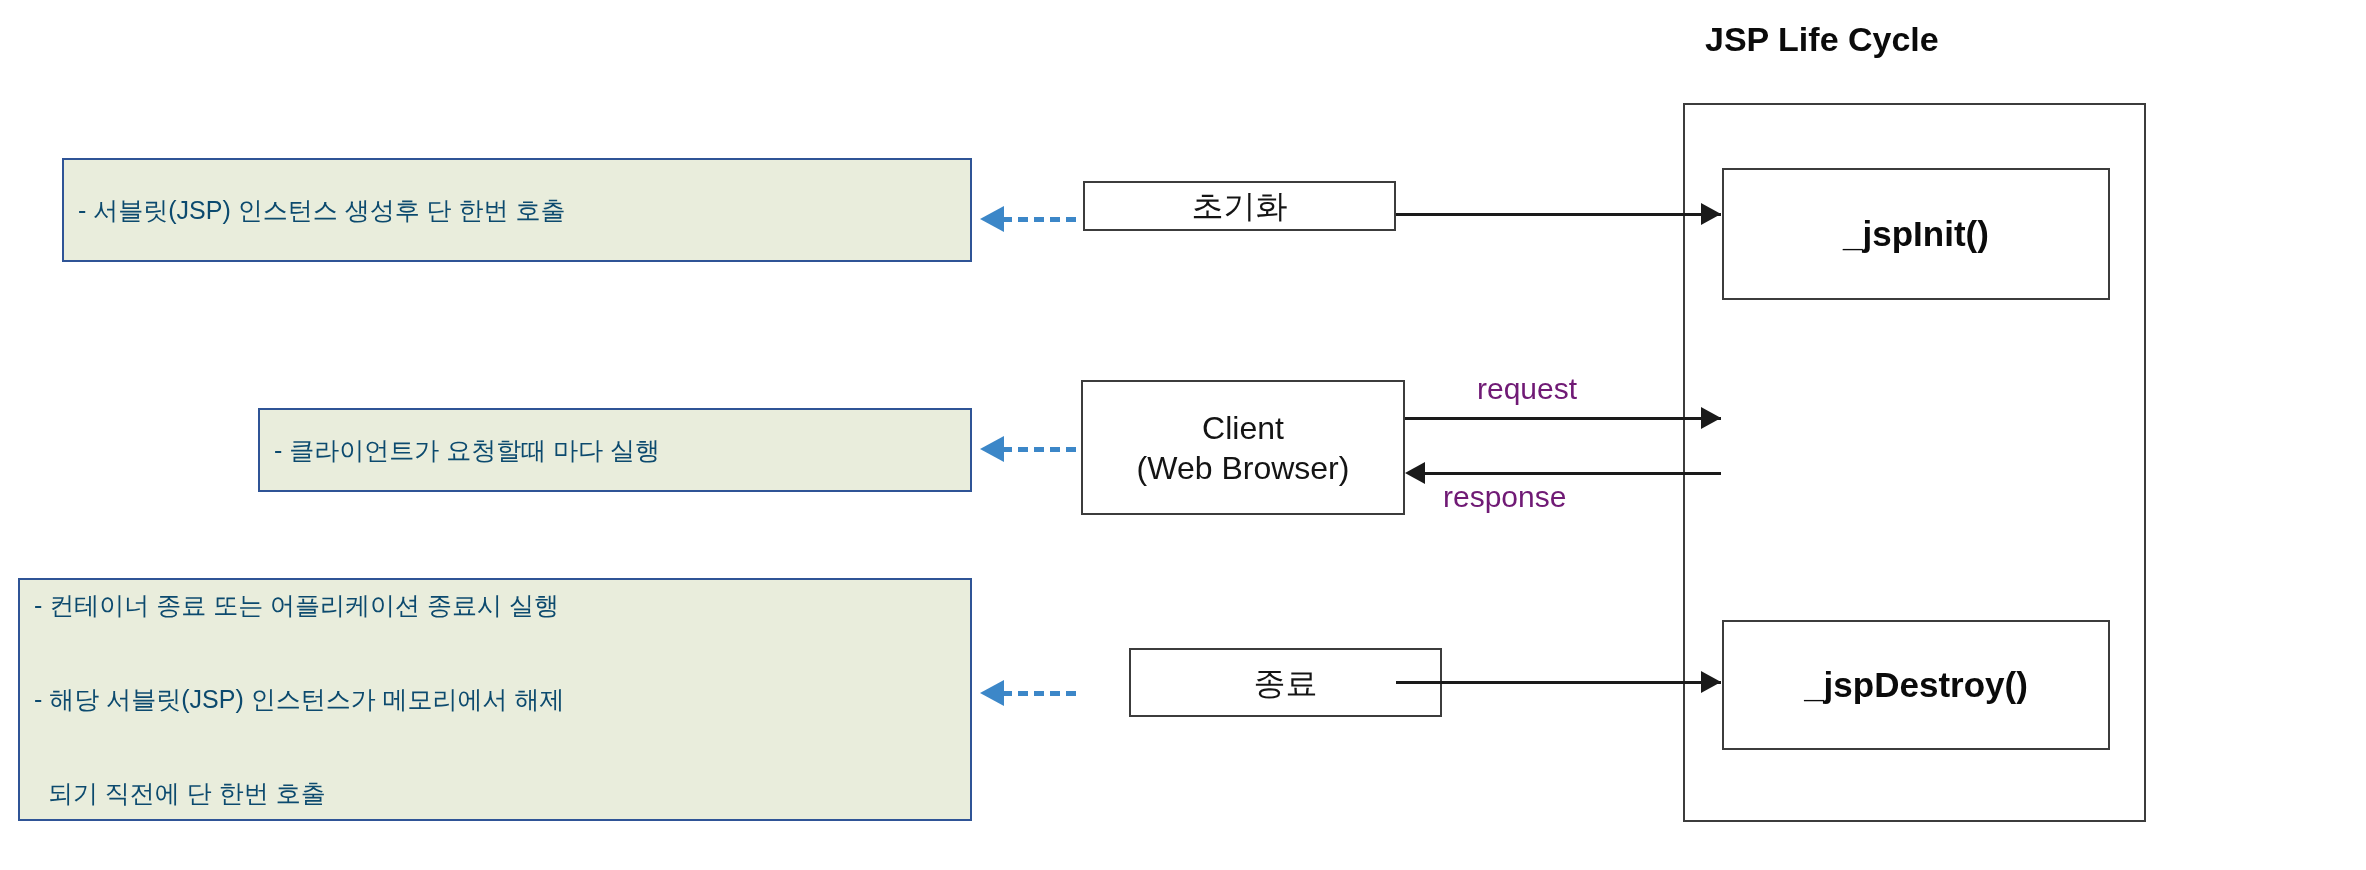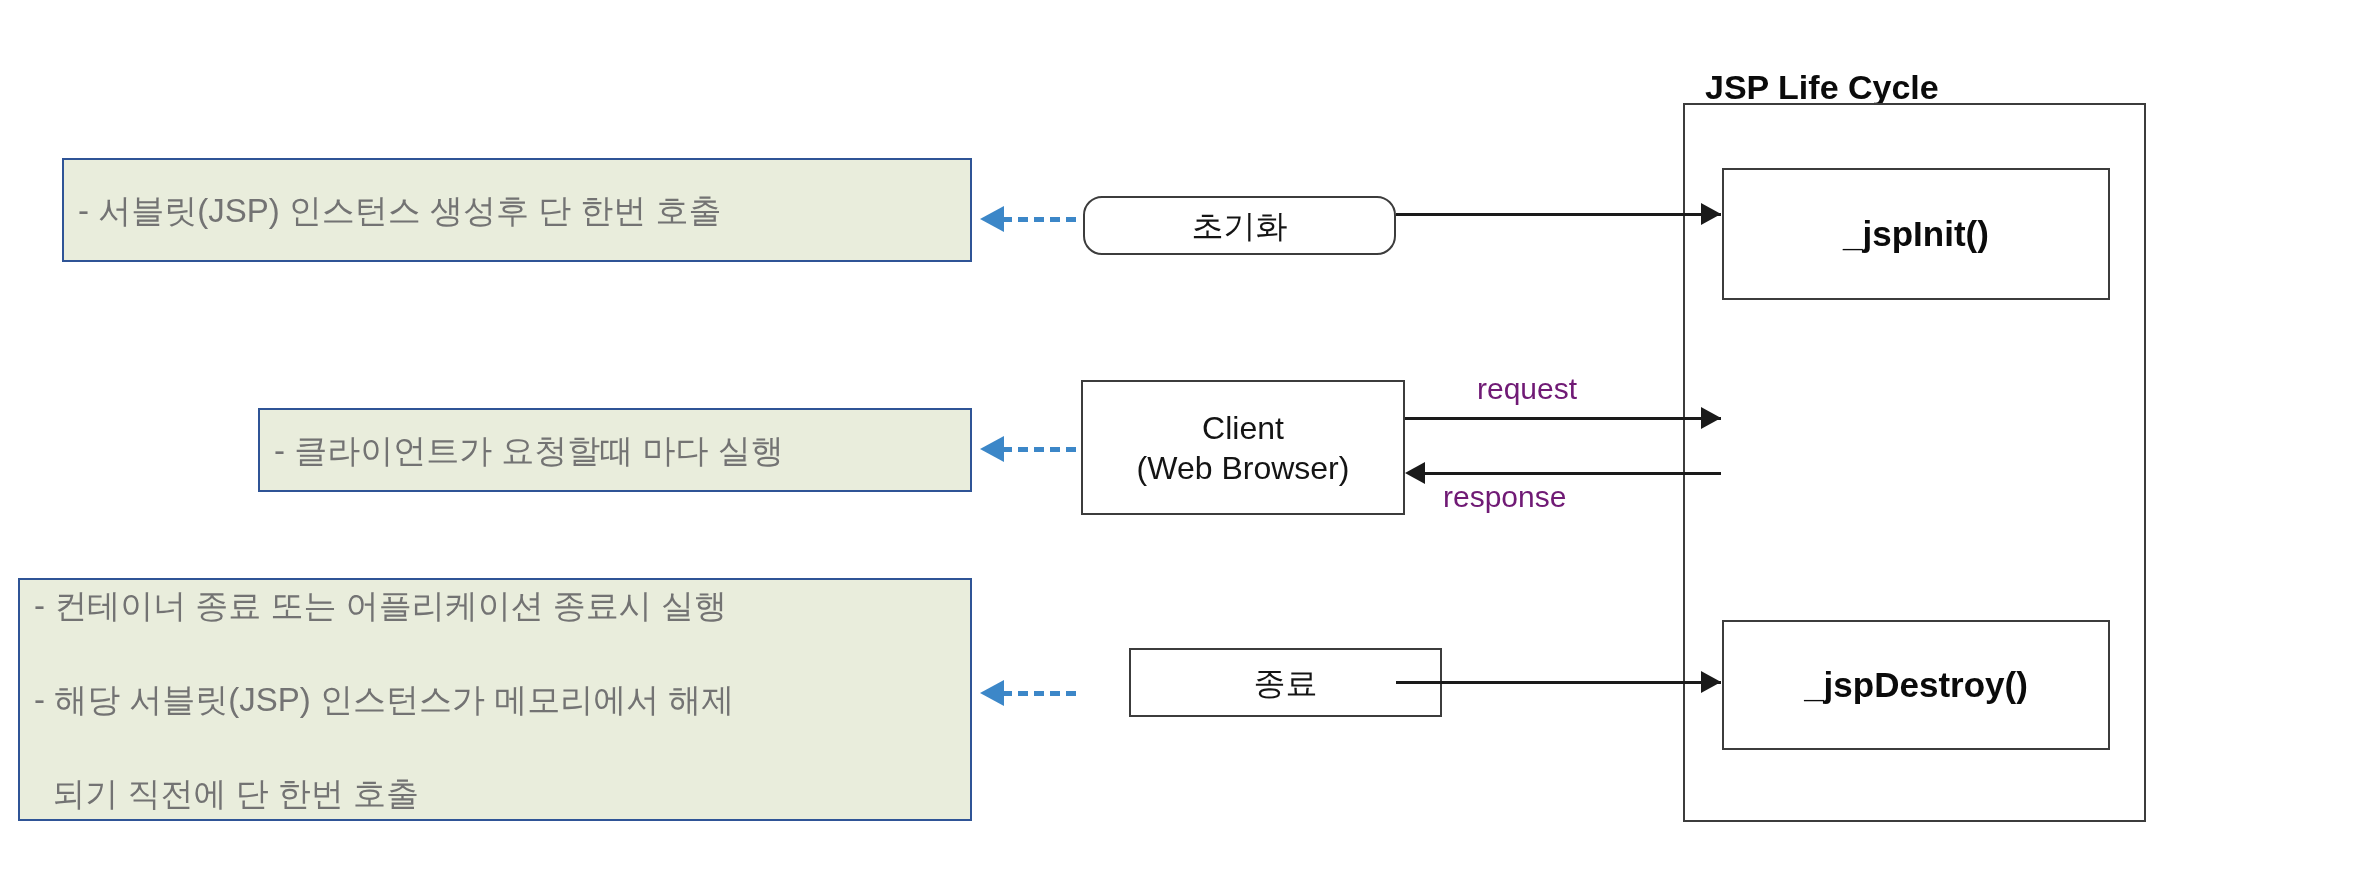--- a/index.html
+++ b/index.html
@@ -12,22 +12,22 @@
   .abs{position:absolute;box-sizing:border-box;}
 
   
   .note{
     background:#E9EDDC;
     border:2px solid #2F5496;
     display:flex;flex-direction:column;justify-content:center;
     padding:0 14px;
   }
   .note .line{
-    color:#737373;
-    font-size:33px;
+    color:#0c4a6e;
+    font-size:25px;
     line-height:49px;
     white-space:pre;
     letter-spacing:0px;
   }
 
   
   .wbox{
     background:#ffffff;
     border:2px solid #3C3C3C;
     display:flex;flex-direction:column;align-items:center;justify-content:center;
@@ -42,21 +42,21 @@
   }
   .lcbox{
     background:#ffffff;border:2px solid #3C3C3C;
     display:flex;align-items:center;justify-content:center;
   }
   .lcbox .t{
     color:#0B0B0B;font-size:35px;font-weight:bold;white-space:pre;
   }
 
   .title{
-    color:#0B0B0B;font-size:34px;font-weight:bold;white-space:pre;margin-top:48px;
+    color:#0B0B0B;font-size:34px;font-weight:bold;white-space:pre;
   }
 
   
   .hline{background:#1A1A1A;height:3px;}
 
   .arrow-r{
     width:0;height:0;
     border-top:11px solid transparent;
     border-bottom:11px solid transparent;
     border-left:20px solid #1A1A1A;
@@ -104,21 +104,21 @@
 
   <div class="abs note" style="left:62px;top:158px;width:910px;height:104px;">
     <div class="line">- 서블릿(JSP) 인스턴스 생성후 단 한번 호출</div>
   </div>
 
   <div class="abs" style="left:980px;top:206px;width:96px;height:26px;">
     <div class="abs darrow" style="left:0px;top:0px;"></div>
     <div class="abs dash" style="left:22px;top:11px;width:74px;"></div>
   </div>
 
-  <div class="abs wbox" style="left:1083px;top:196px;width:313px;height:59px;border-radius:19px;">
+  <div class="abs wbox" style="left:1083px;top:181px;width:313px;height:50px;">
     <span class="t">초기화</span>
   </div>
 
   <div class="abs hline" style="left:1396px;top:213px;width:325px;"></div>
   <div class="abs arrow-r" style="left:1701px;top:203px;"></div>
 
   <div class="abs note" style="left:258px;top:408px;width:714px;height:84px;">
     <div class="line">- 클라이언트가 요청할때 마다 실행</div>
   </div>
 

